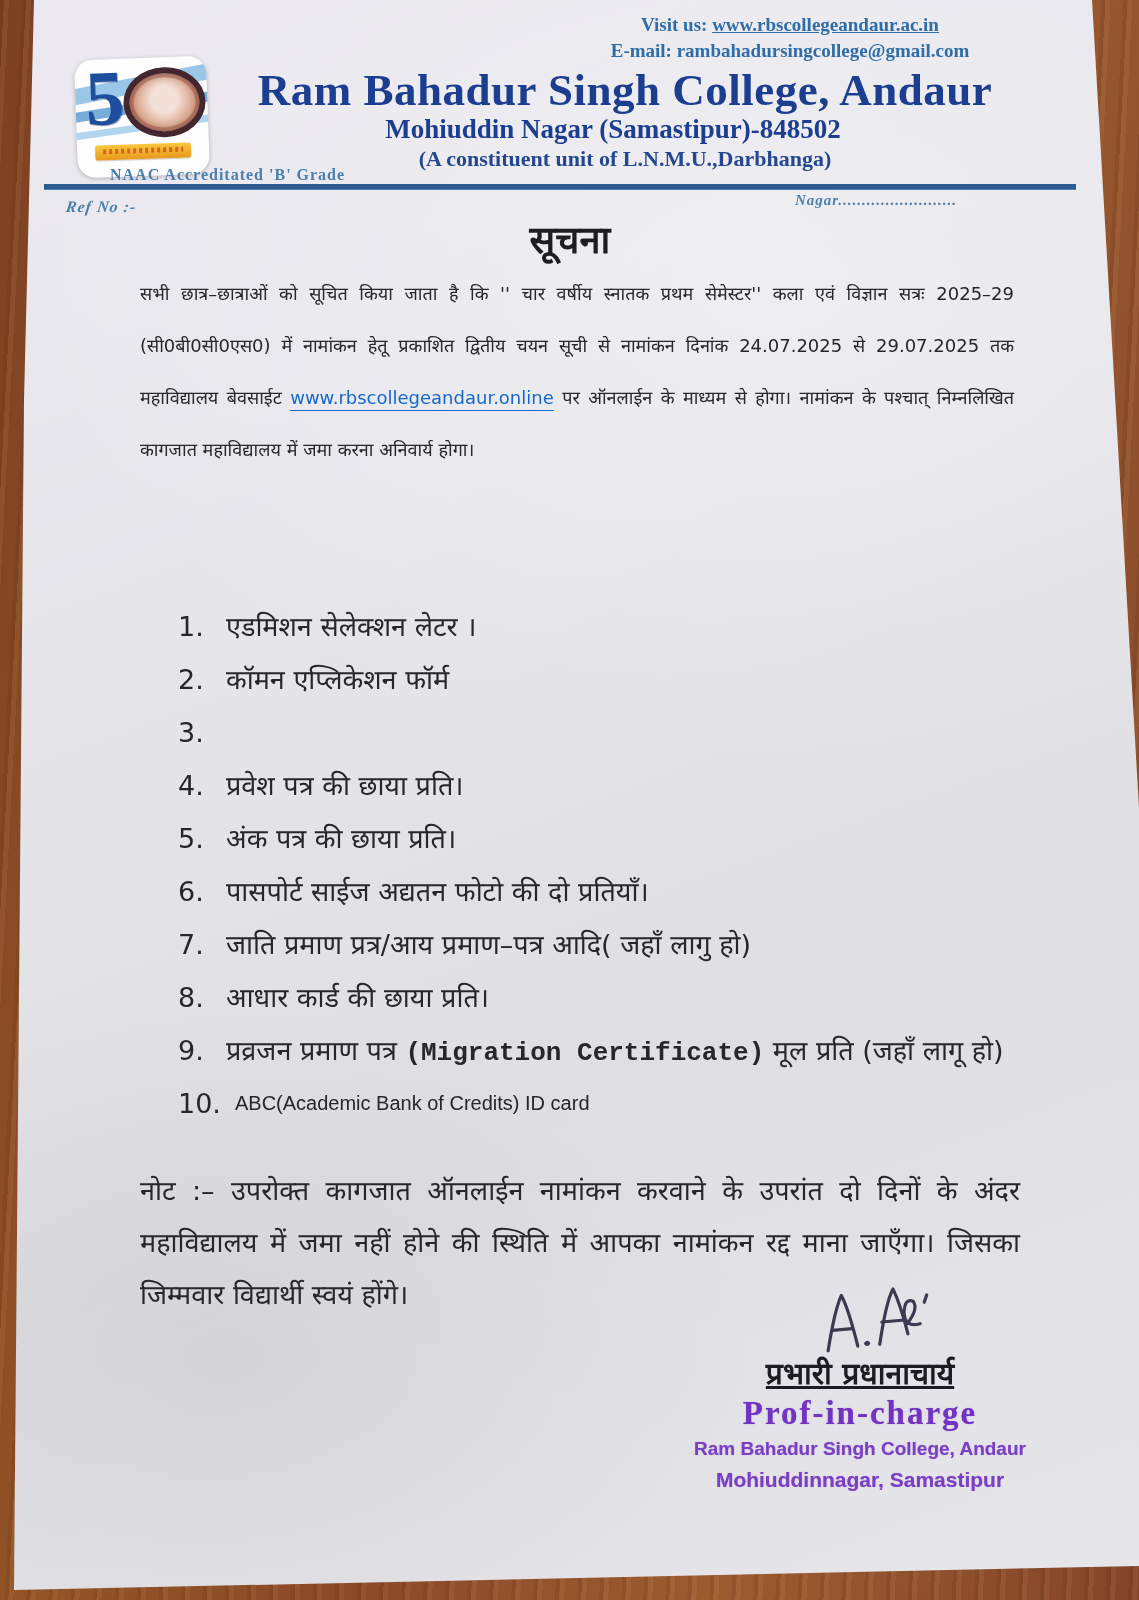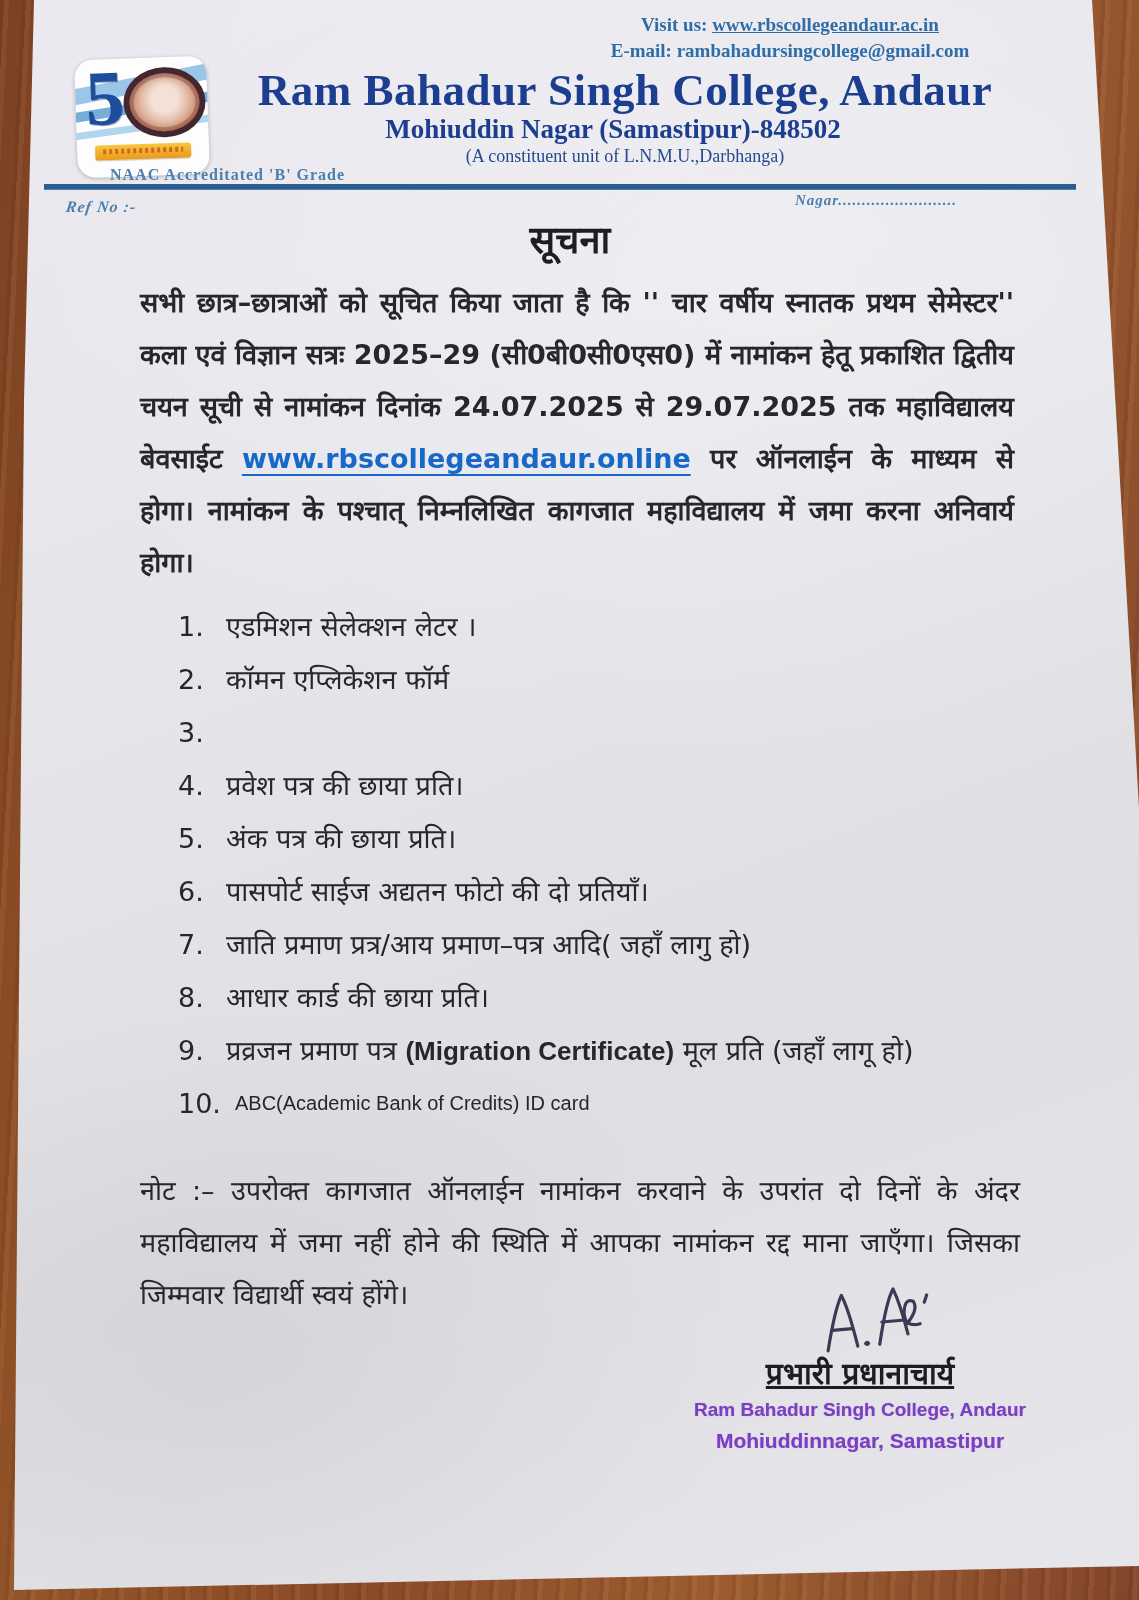--- a/index.html
+++ b/index.html
@@ -26,41 +26,41 @@
   .abs{position:absolute;}
   
   .visit-block{left:530px;top:12px;width:520px;text-align:center;color:#2e6da8;
     font-family:"Liberation Serif", serif;font-weight:700;font-size:19px;line-height:26px;}
   .visit-url{text-decoration:underline;}
   .college-name{left:110px;top:64px;width:1030px;text-align:center;color:#1c3e90;
     font-family:"Liberation Serif", serif;font-weight:700;font-size:45px;letter-spacing:.5px;}
   .college-addr{left:98px;top:114px;width:1030px;text-align:center;color:#1c3e90;
     font-family:"Liberation Serif", serif;font-weight:700;font-size:27px;}
   .college-affil{left:110px;top:146px;width:1030px;text-align:center;color:#24488f;
-    font-family:"Liberation Serif", serif;font-weight:400;font-size:18px;}
+    font-family:"Liberation Serif", serif;font-weight:700;font-size:22px;}
   .college-naac{left:110px;top:166px;width:1030px;color:#4a7fae;
     font-family:"Liberation Serif", serif;font-weight:700;font-size:16px;letter-spacing:1px;}
   .rule{left:44px;top:184px;width:1032px;height:2px;background:#2d5d8f;border-bottom:4px double rgba(45,93,143,0);}
   .rule2{left:44px;top:189px;width:1032px;height:1px;background:#4a7fae;}
   .refno{left:66px;top:198px;color:#4a7fae;font-family:"Liberation Serif", serif;
     font-style:italic;font-weight:700;font-size:16px;letter-spacing:1px;transform:skewX(-8deg);}
   .dateline{left:795px;top:192px;color:#4a7fae;font-family:"Liberation Serif", serif;
     font-style:italic;font-weight:700;font-size:15px;letter-spacing:1px;}
   
   .hi{font-family:"DejaVu Sans", sans-serif;}
   .notice-title{left:130px;top:212px;width:880px;text-align:center;color:#1e1d20;
     font-size:38px;font-weight:700;}
-  .body-para{left:140px;top:250px;width:874px;color:#27262a;font-size:27px;font-weight:700;
+  .body-para{left:140px;top:250px;width:874px;color:#27262a;font-size:18px;font-weight:400;
     line-height:52px;text-align:justify;text-justify:inter-word;}
   .weblink{color:#1668c9;text-decoration:underline;text-underline-offset:6px;}
   .doc-list{left:178px;top:600px;width:860px;}
   .doc-item{display:flex;gap:14px;color:#27262a;font-size:27px;font-weight:500;line-height:53px;height:53px;}
   .doc-num{min-width:34px;}
   .latin{font-family:"Liberation Sans", sans-serif;font-size:20px;}
-  .bold-latin{font-family:Liberation Sans, sans-serif;font-weight:700;font-size:26px;}
+  .bold-latin{font-family:Liberation Mono, monospace;font-weight:700;font-size:26px;}
   .note-para{left:140px;top:1138px;width:880px;color:#27262a;font-size:27px;font-weight:500;
     line-height:52px;text-align:justify;}
   
   .sig{left:812px;top:1284px;width:140px;height:80px;transform:rotate(-5deg);}
   .stamp-block{left:690px;top:1352px;width:340px;text-align:center;}
   .stamp-hi{color:#1d1c22;font-size:30px;font-weight:600;text-decoration:underline;}
   .stamp-en{color:#7333c2;font-family:"Liberation Serif", serif;font-weight:700;font-size:33px;
     letter-spacing:2px;margin-top:2px;text-shadow:0 0 1px rgba(115,51,194,.6);}
   .stamp-l2{color:#7b3fc4;font-weight:700;font-size:19px;margin-top:6px;text-shadow:0 0 1px rgba(123,63,196,.5);}
   .stamp-l3{color:#7b3fc4;font-weight:700;font-size:21px;margin-top:8px;text-shadow:0 0 1px rgba(123,63,196,.5);}
@@ -170,17 +170,18 @@
     <path d="M20,42 L40,42"></path>
     <path d="M52,58 Q54,56 55,58 Q54,60 52,58"></path>
     <path d="M66,60 Q76,18 84,6 Q90,22 95,52"></path>
     <path d="M70,38 L93,38"></path>
     <path d="M95,42 Q108,28 103,20 Q95,16 93,30 Q92,46 108,43"></path>
     <path d="M114,22 L117,15"></path>
   </svg>
 
   <div class="abs stamp-block">
     <div class="stamp-hi hi">प्रभारी प्रधानाचार्य</div>
+    <div class="stamp-en">Prof-in-charge</div>
     <div class="stamp-l2">Ram Bahadur Singh College, Andaur</div>
     <div class="stamp-l3">Mohiuddinnagar, Samastipur</div>
   </div>
 
 </div>
 
 </body></html>

